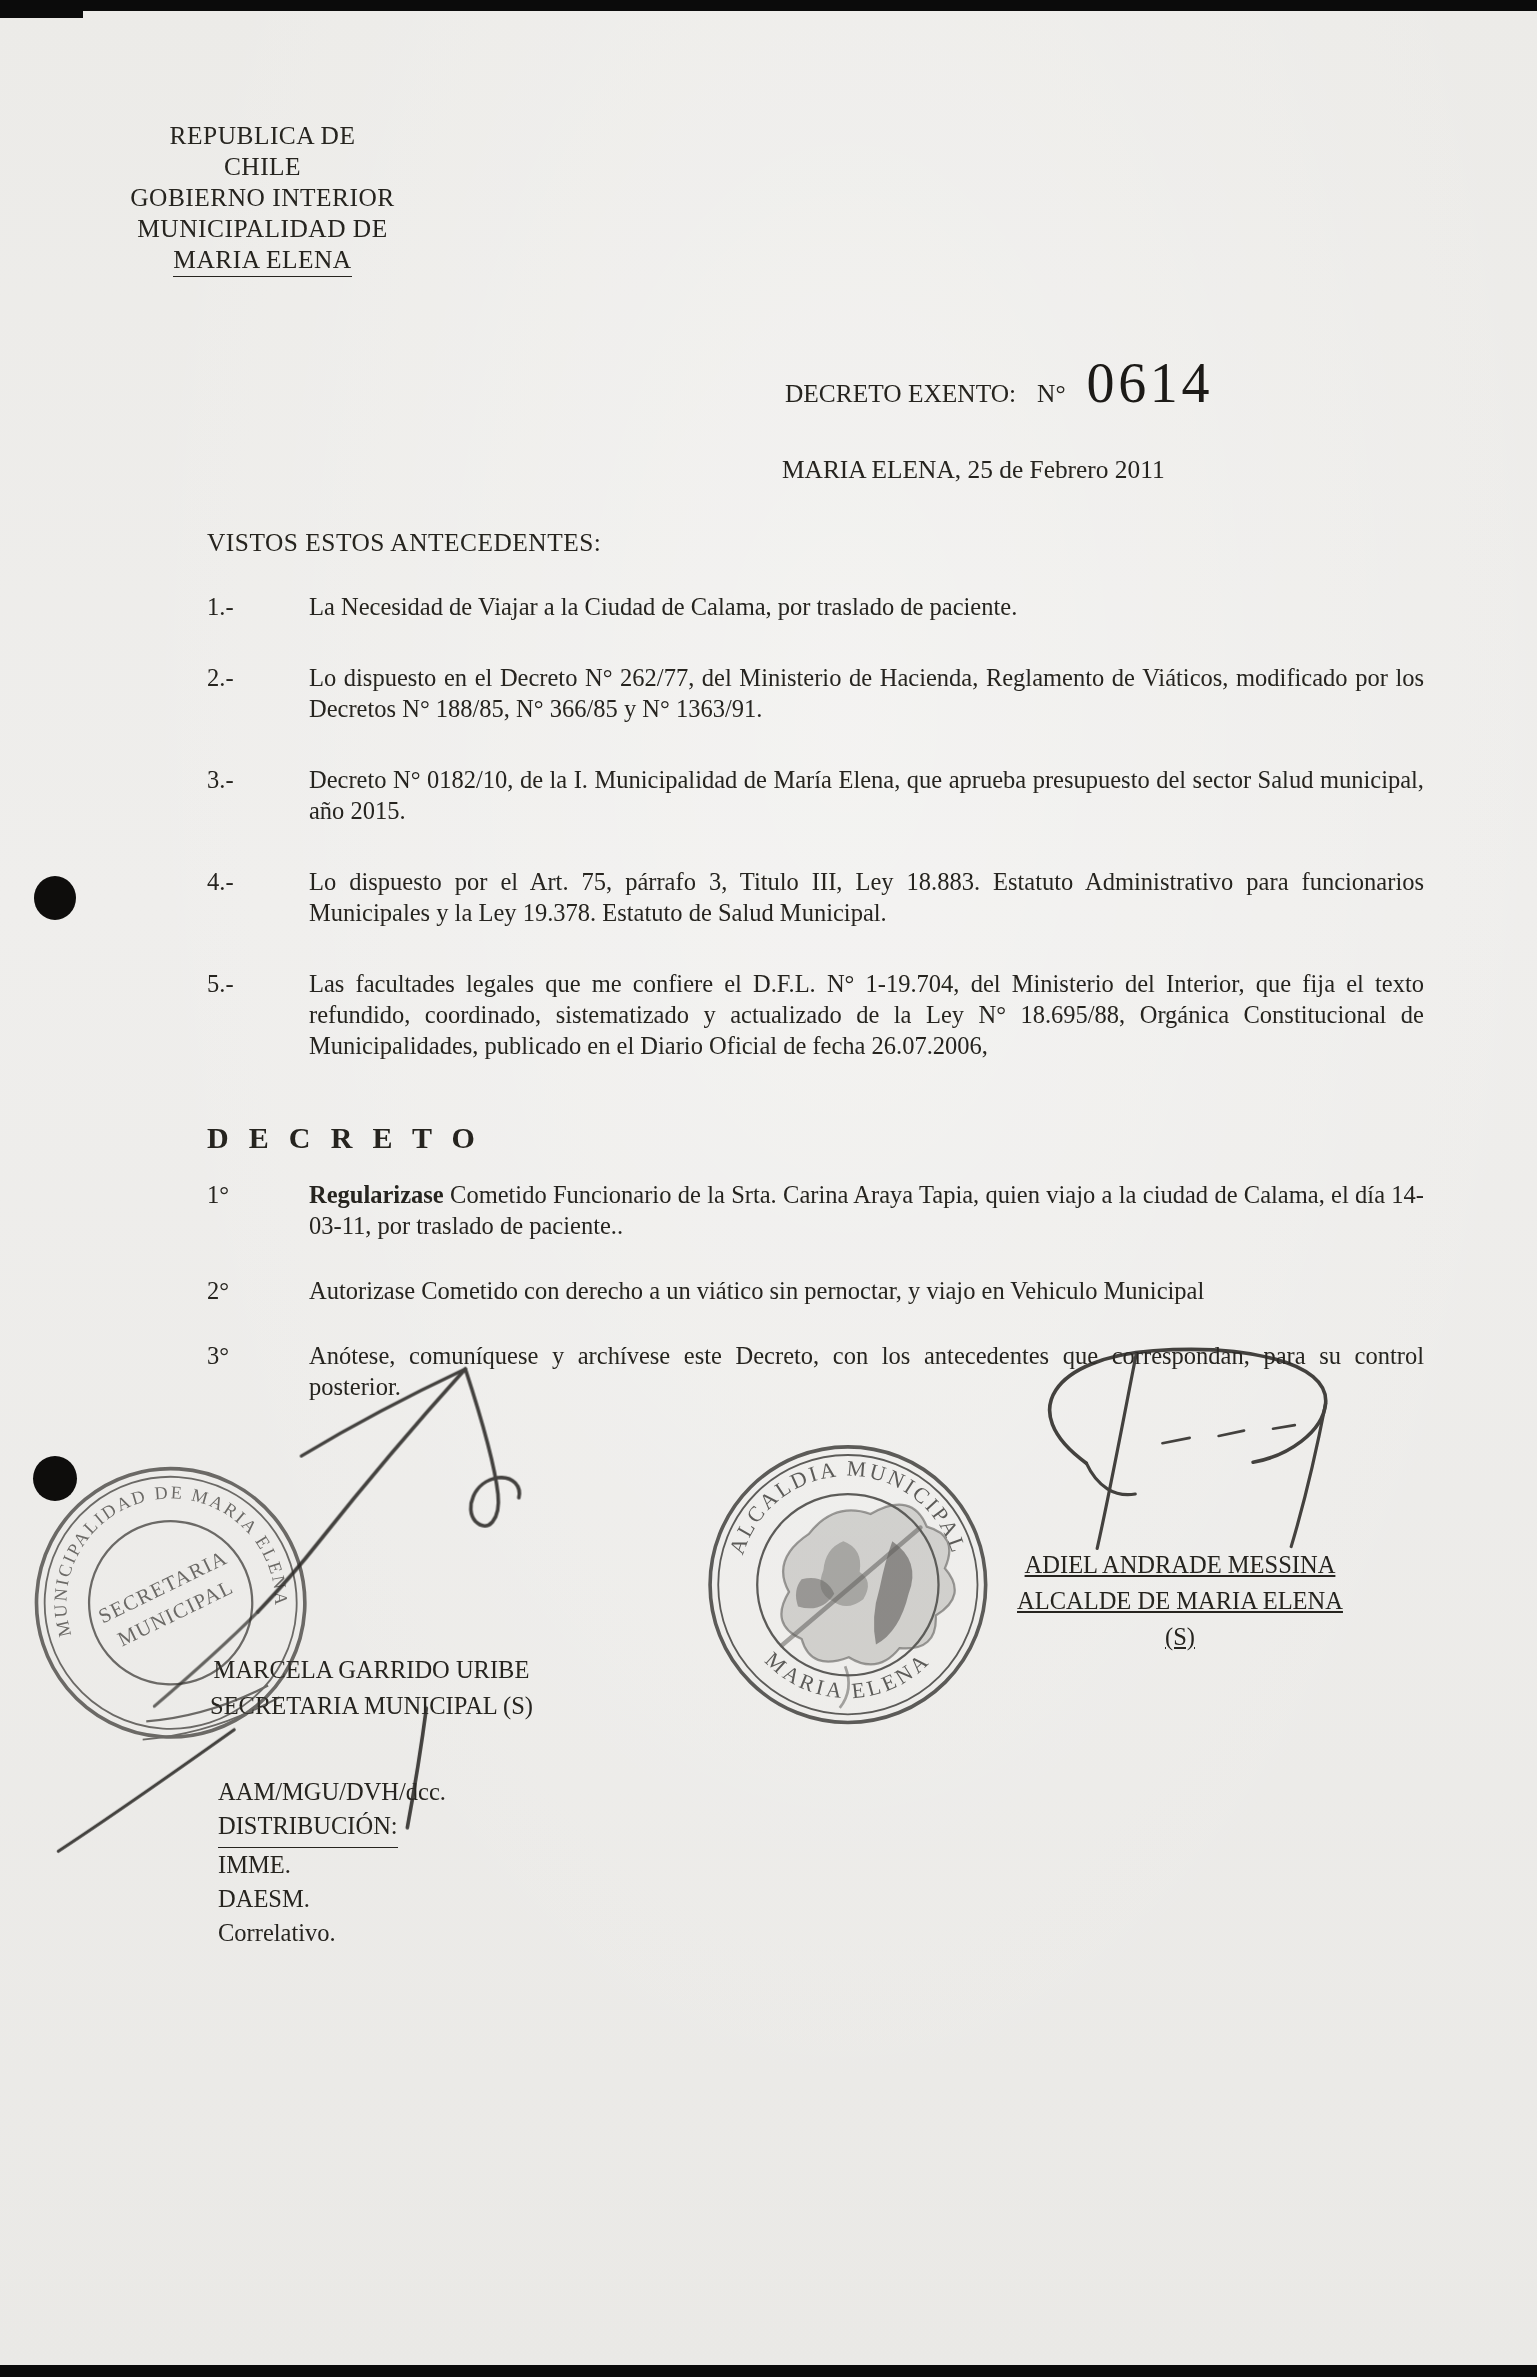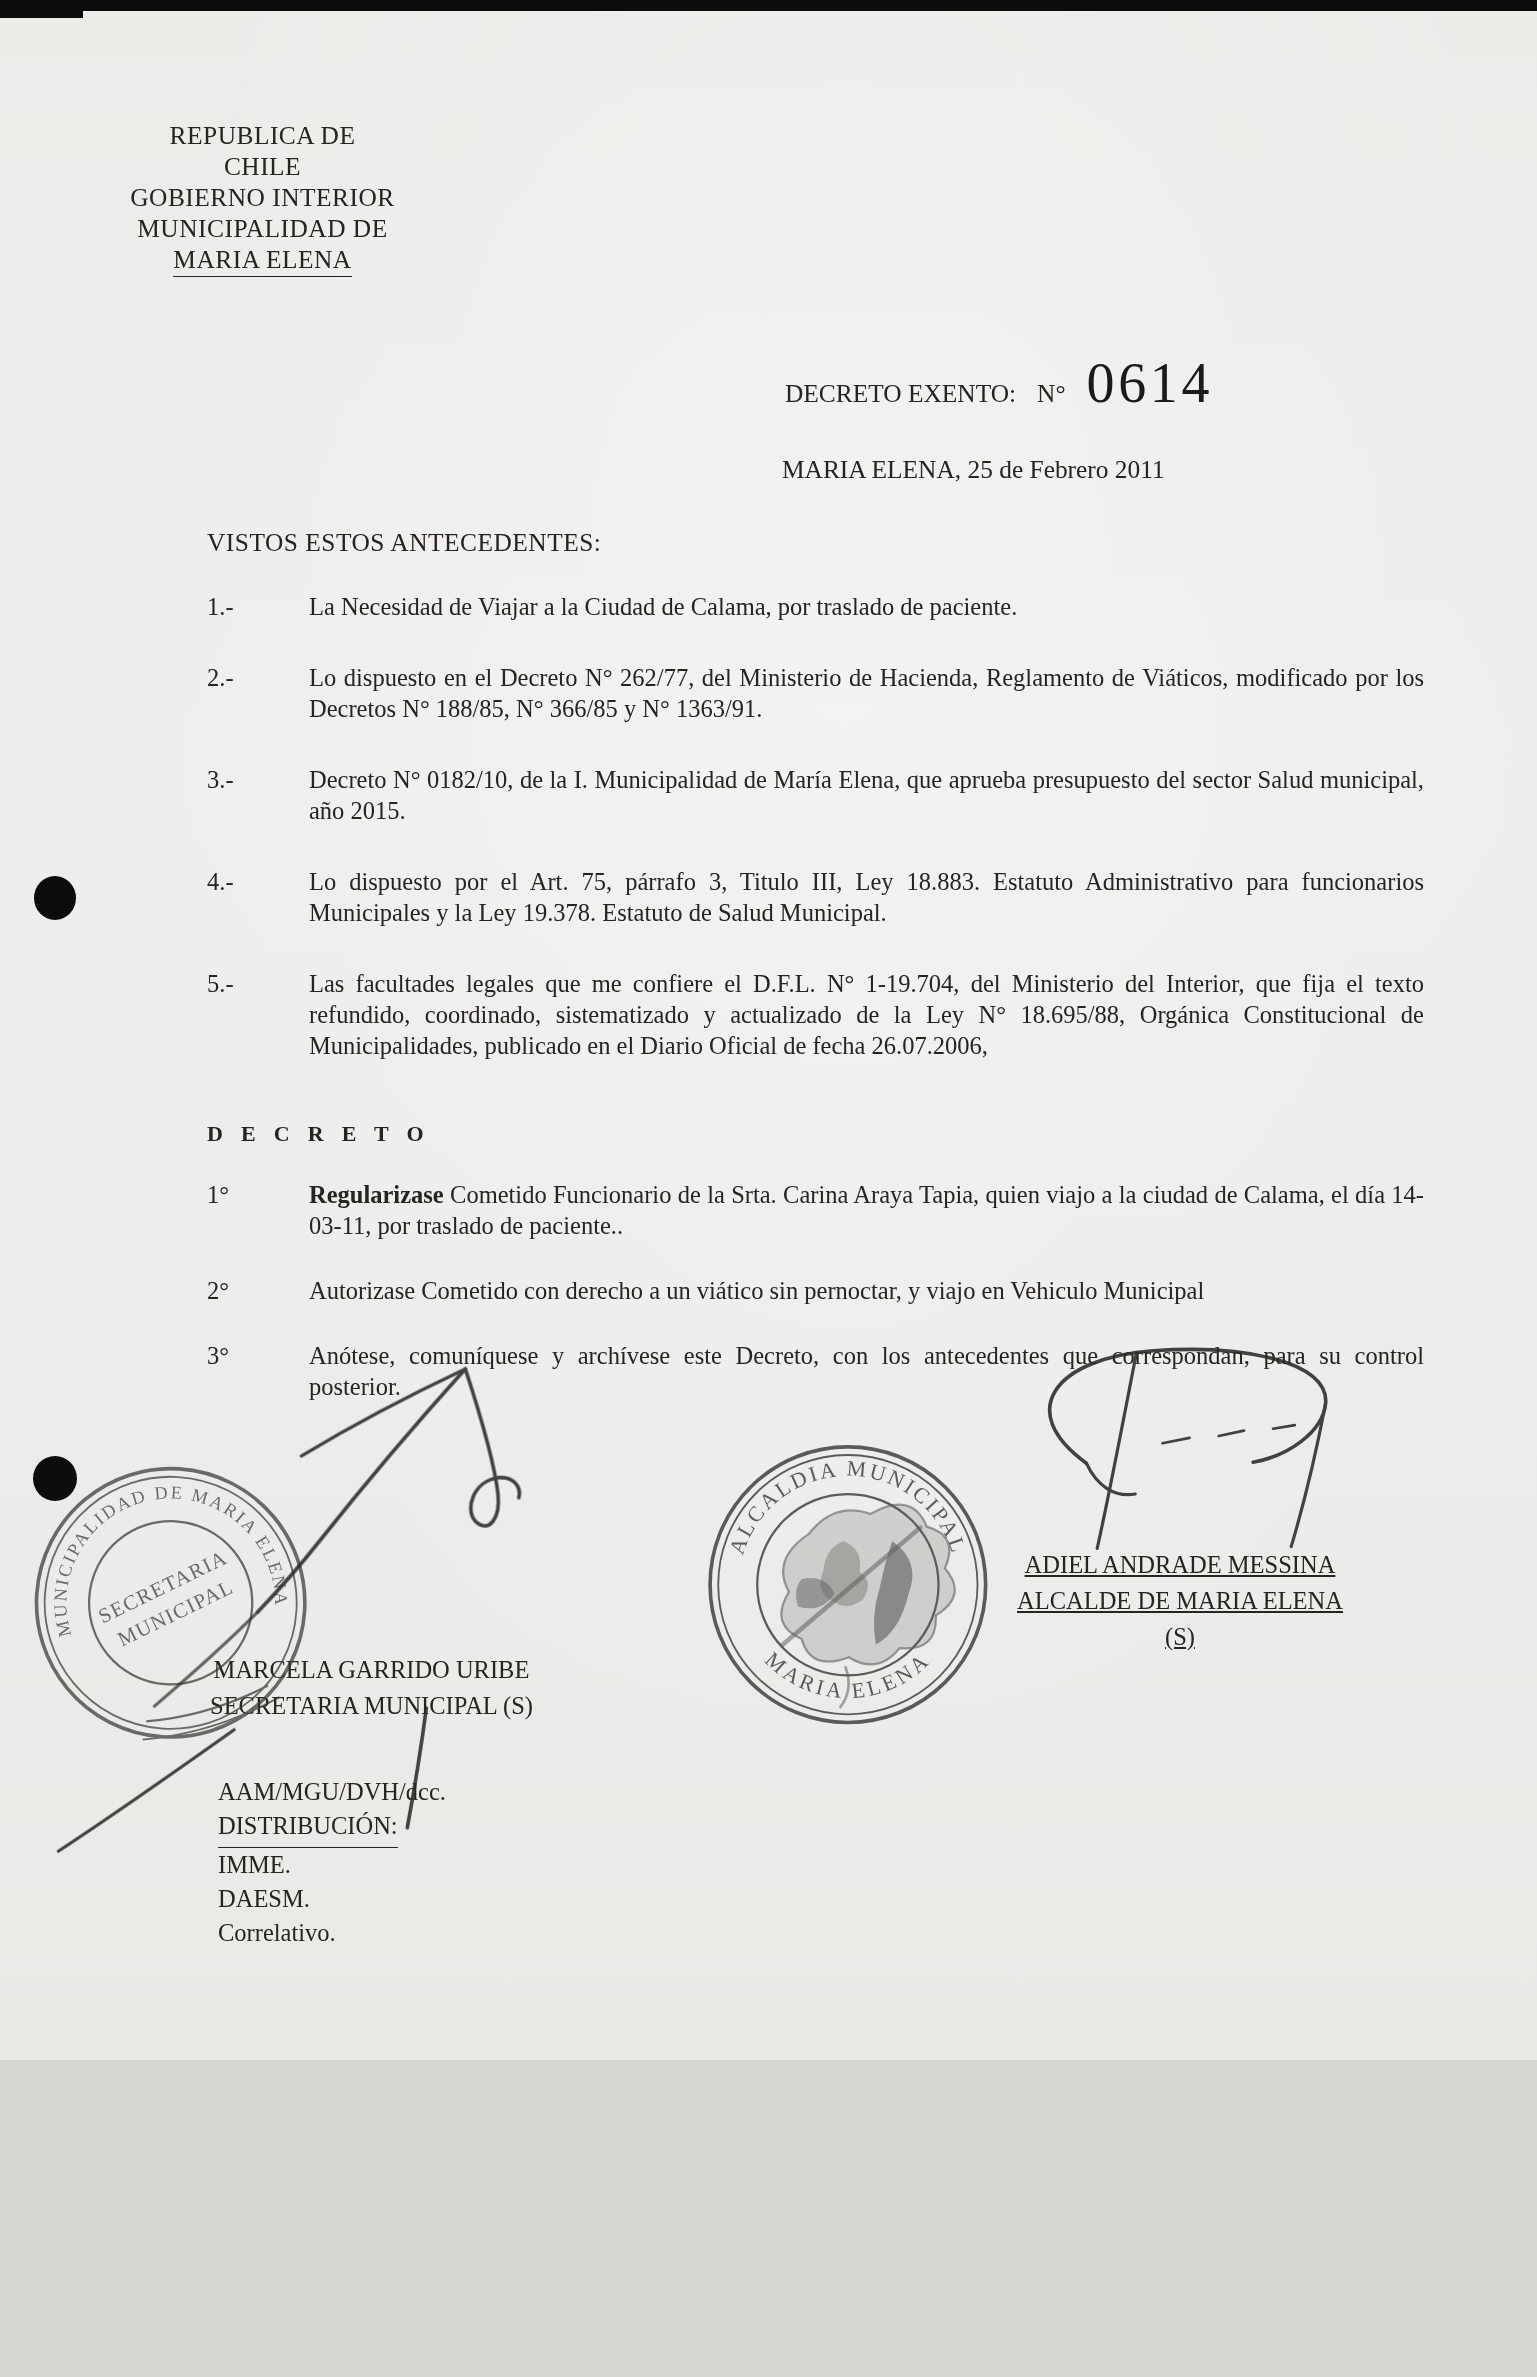--- a/index.html
+++ b/index.html
@@ -1,37 +1,37 @@
 <!DOCTYPE html>
 <html style="font-size:14.5px"><head>
 <meta charset="utf-8">
 <style>
   html,body{margin:0;padding:0;background:#d8d6d2;}
   .scan{
-    position:relative;width:1538px;height:2060px;overflow:hidden;
+    position:relative;width:1538px;height:2377px;overflow:hidden;
     font-family:"Liberation Serif", serif;color:#26241f;
     background:
       radial-gradient(ellipse at 55% 30%, rgba(255,255,255,.30), rgba(255,255,255,0) 62%),
       linear-gradient(180deg,#ecebe8 0%,#efeeec 38%,#eae9e6 100%);
   }
   .bar{position:absolute;background:#0b0b0b;}
   .dot{position:absolute;background:#0e0d0c;border-radius:50%;}
   .abs{position:absolute;}
   .hdr{left:130px;top:120px;width:265px;text-align:center;font-size:25.4px;line-height:31px;letter-spacing:0.5px;}
   .hdr .ul{display:inline-block;border-bottom:1.8px solid #26241f;padding-bottom:0.9px;}
   .decree-line{left:785px;top:355px;display:flex;align-items:baseline;gap:21px;font-size:25.4px;}
   .decree-line .num{font-size:56px;letter-spacing:3.6px;line-height:1;color:#1c1a17;}
   .dateline{left:782px;top:455px;font-size:25.4px;}
   .vistos-h{left:207px;top:528px;font-size:25.4px;letter-spacing:0.5px;}
   .list{left:207px;top:591px;width:1217px;font-size:24.5px;line-height:31px;}
   .list2{left:207px;top:1179px;width:1217px;font-size:24.5px;line-height:31px;}
   .item{display:grid;grid-template-columns:102px 1fr;margin-bottom:40px;}
   .list2 .item{margin-bottom:34px;}
   .item .txt{text-align:justify;}
-  .decreto-h{left:207px;top:1121px;font-size:22px;font-weight:bold;letter-spacing:6.3px;text-align:right;}
+  .decreto-h{left:207px;top:1121px;font-size:30px;font-weight:bold;letter-spacing:6.3px;text-align:right;}
   .sig-name{font-size:24.5px;line-height:36px;}
   .name-right{left:1017px;top:1547px;width:326px;text-align:center;text-decoration:underline;}
   .name-left{left:181px;top:1652px;width:381px;text-align:center;}
   .footer{left:218px;top:1775px;font-size:24.5px;line-height:34px;}
   .footer .ul{display:inline-block;border-bottom:1.8px solid #26241f;padding-bottom:4px;}
   .ink{position:absolute;left:0;top:0;pointer-events:none;}
 </style>
 </head>
 <body>
 

